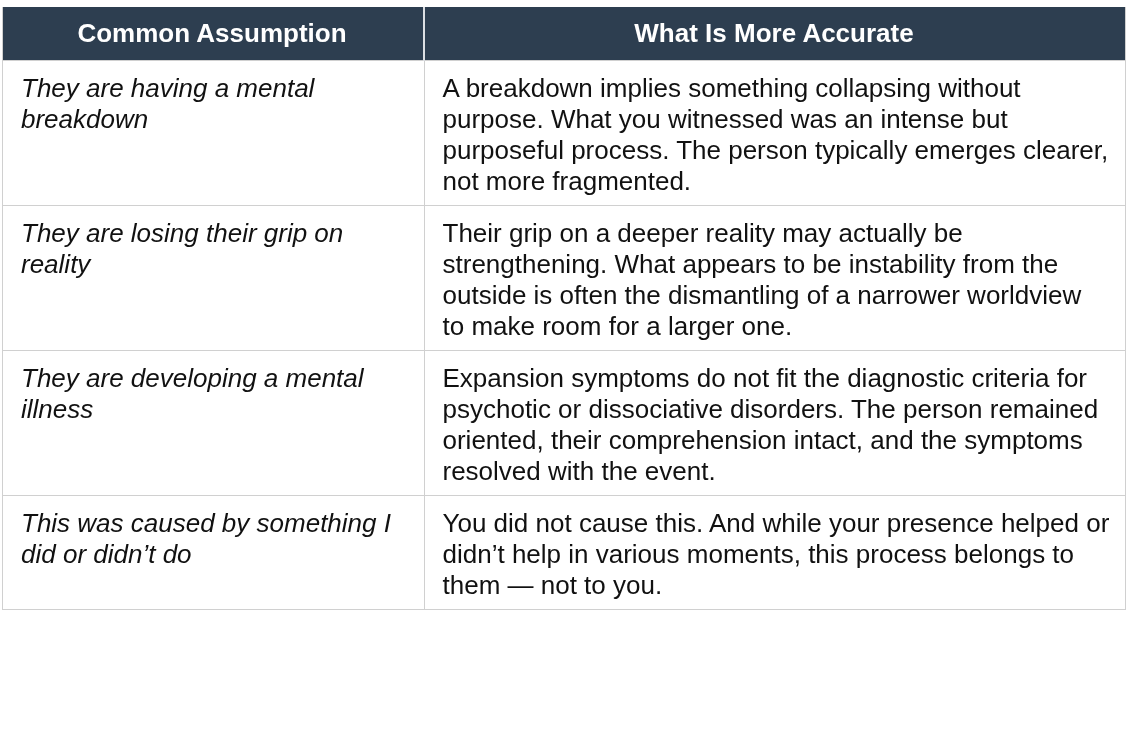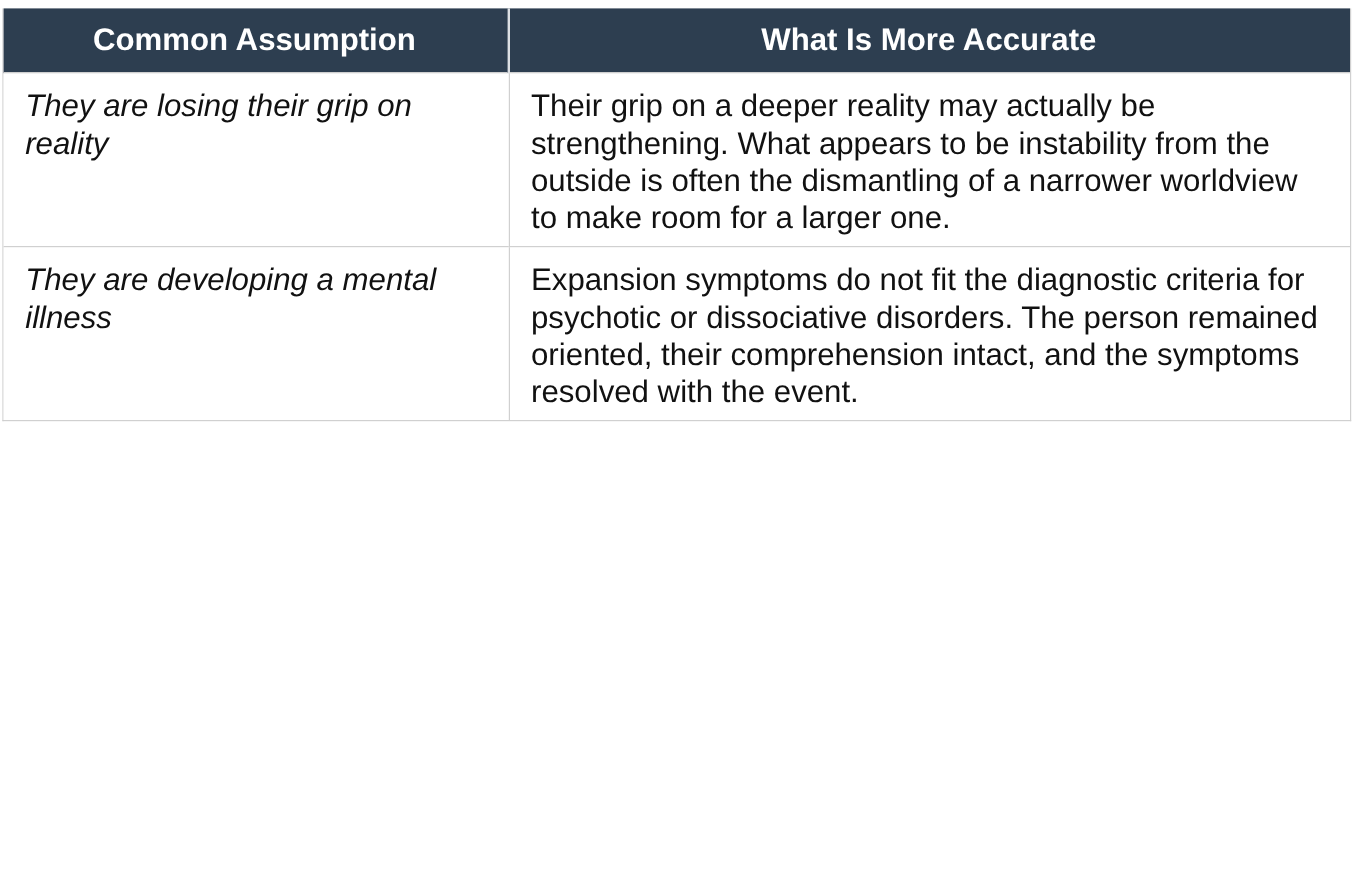--- a/index.html
+++ b/index.html
@@ -72,22 +72,30 @@
       <col class="col-accurate">
     </colgroup>
     <thead>
       <tr>
         <th class="th-assumption">Common Assumption</th>
         <th class="th-accurate">What Is More Accurate</th>
       </tr>
     </thead>
     <tbody>
       <tr>
+        <td class="assumption-cell">They are having a mental breakdown</td>
+        <td class="accurate-cell">A breakdown implies something collapsing without purpose. What you witnessed was an intense but purposeful process. The person typically emerges clearer, not more fragmented.</td>
+      </tr>
+      <tr>
         <td class="assumption-cell">They are losing their grip on reality</td>
         <td class="accurate-cell">Their grip on a deeper reality may actually be strengthening. What appears to be instability from the outside is often the dismantling of a narrower worldview to make room for a larger one.</td>
       </tr>
       <tr>
         <td class="assumption-cell">They are developing a mental illness</td>
         <td class="accurate-cell">Expansion symptoms do not fit the diagnostic criteria for psychotic or dissociative disorders. The person remained oriented, their comprehension intact, and the symptoms resolved with the event.</td>
       </tr>
+      <tr>
+        <td class="assumption-cell">This was caused by something I did or didn’t do</td>
+        <td class="accurate-cell">You did not cause this. And while your presence helped or didn’t help in various moments, this process belongs to them — not to you.</td>
+      </tr>
     </tbody>
   </table>
 </div>
 
 </body></html>

